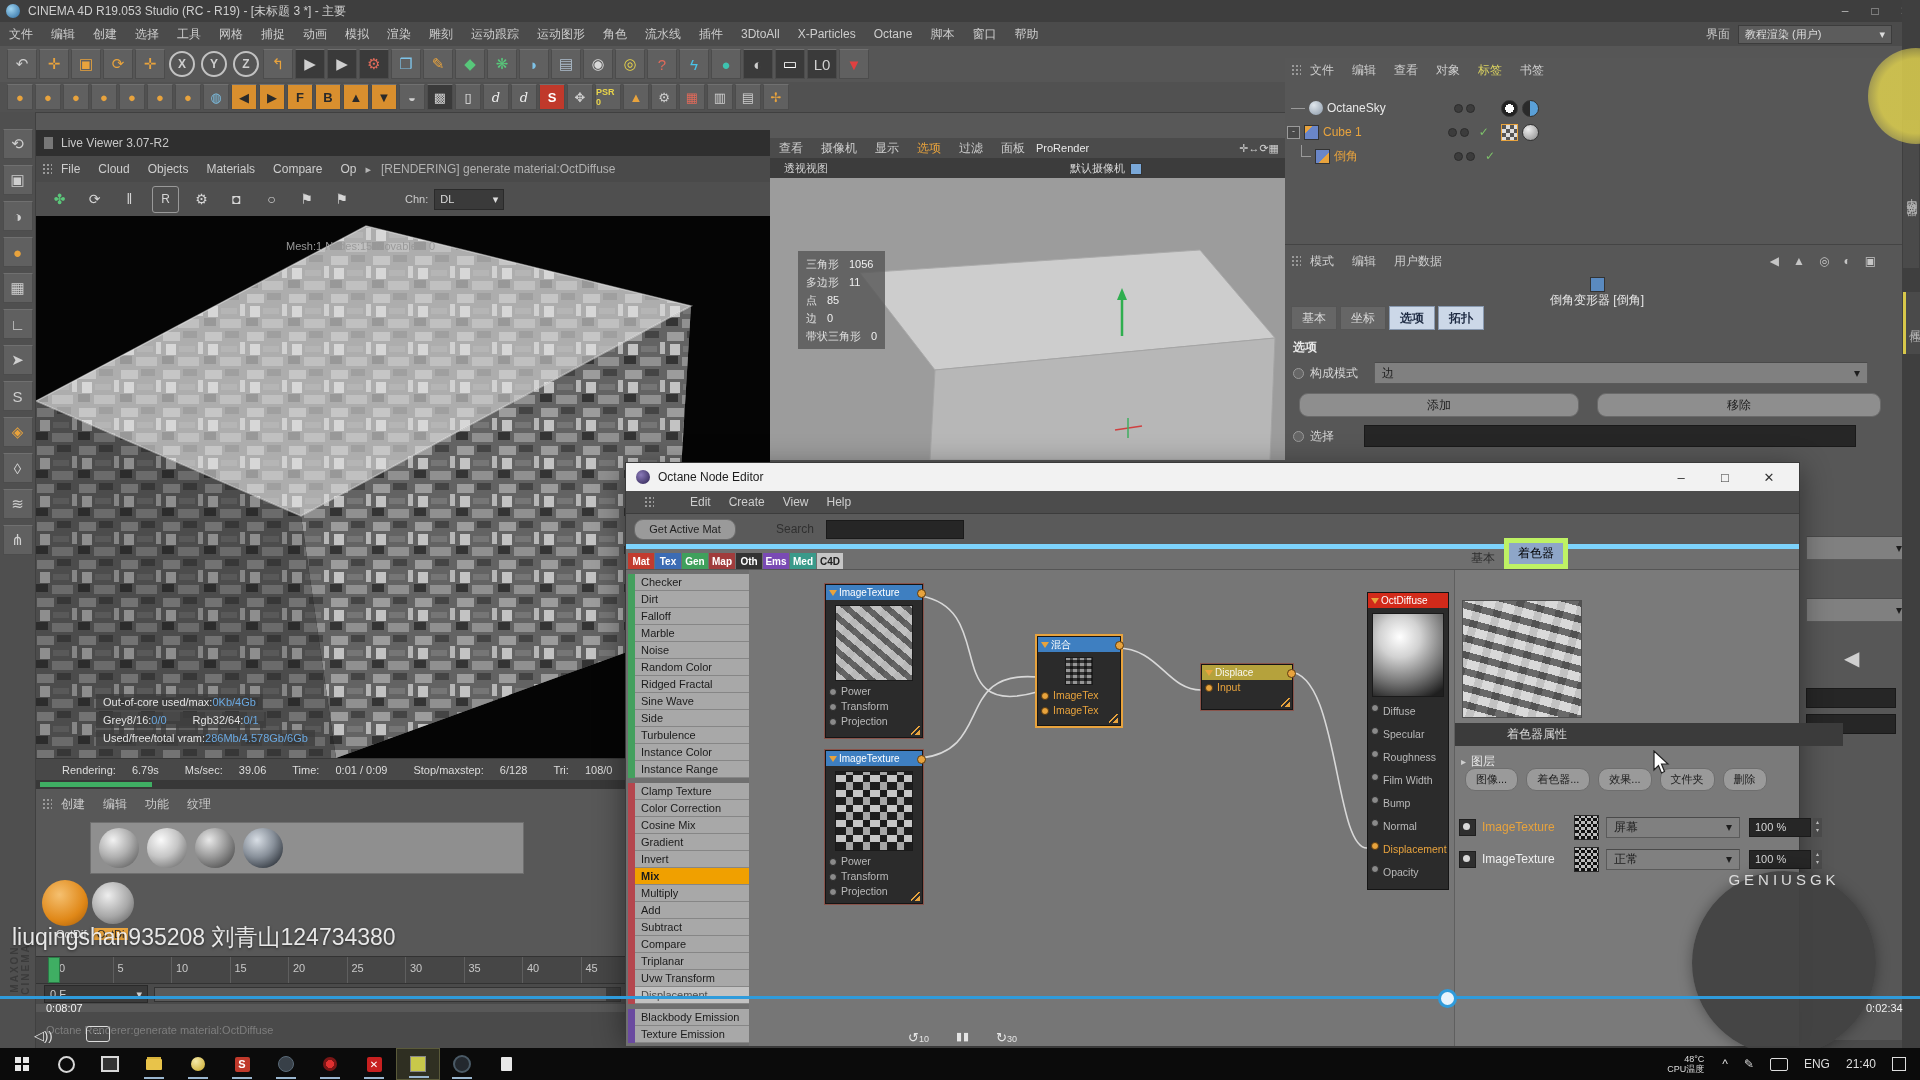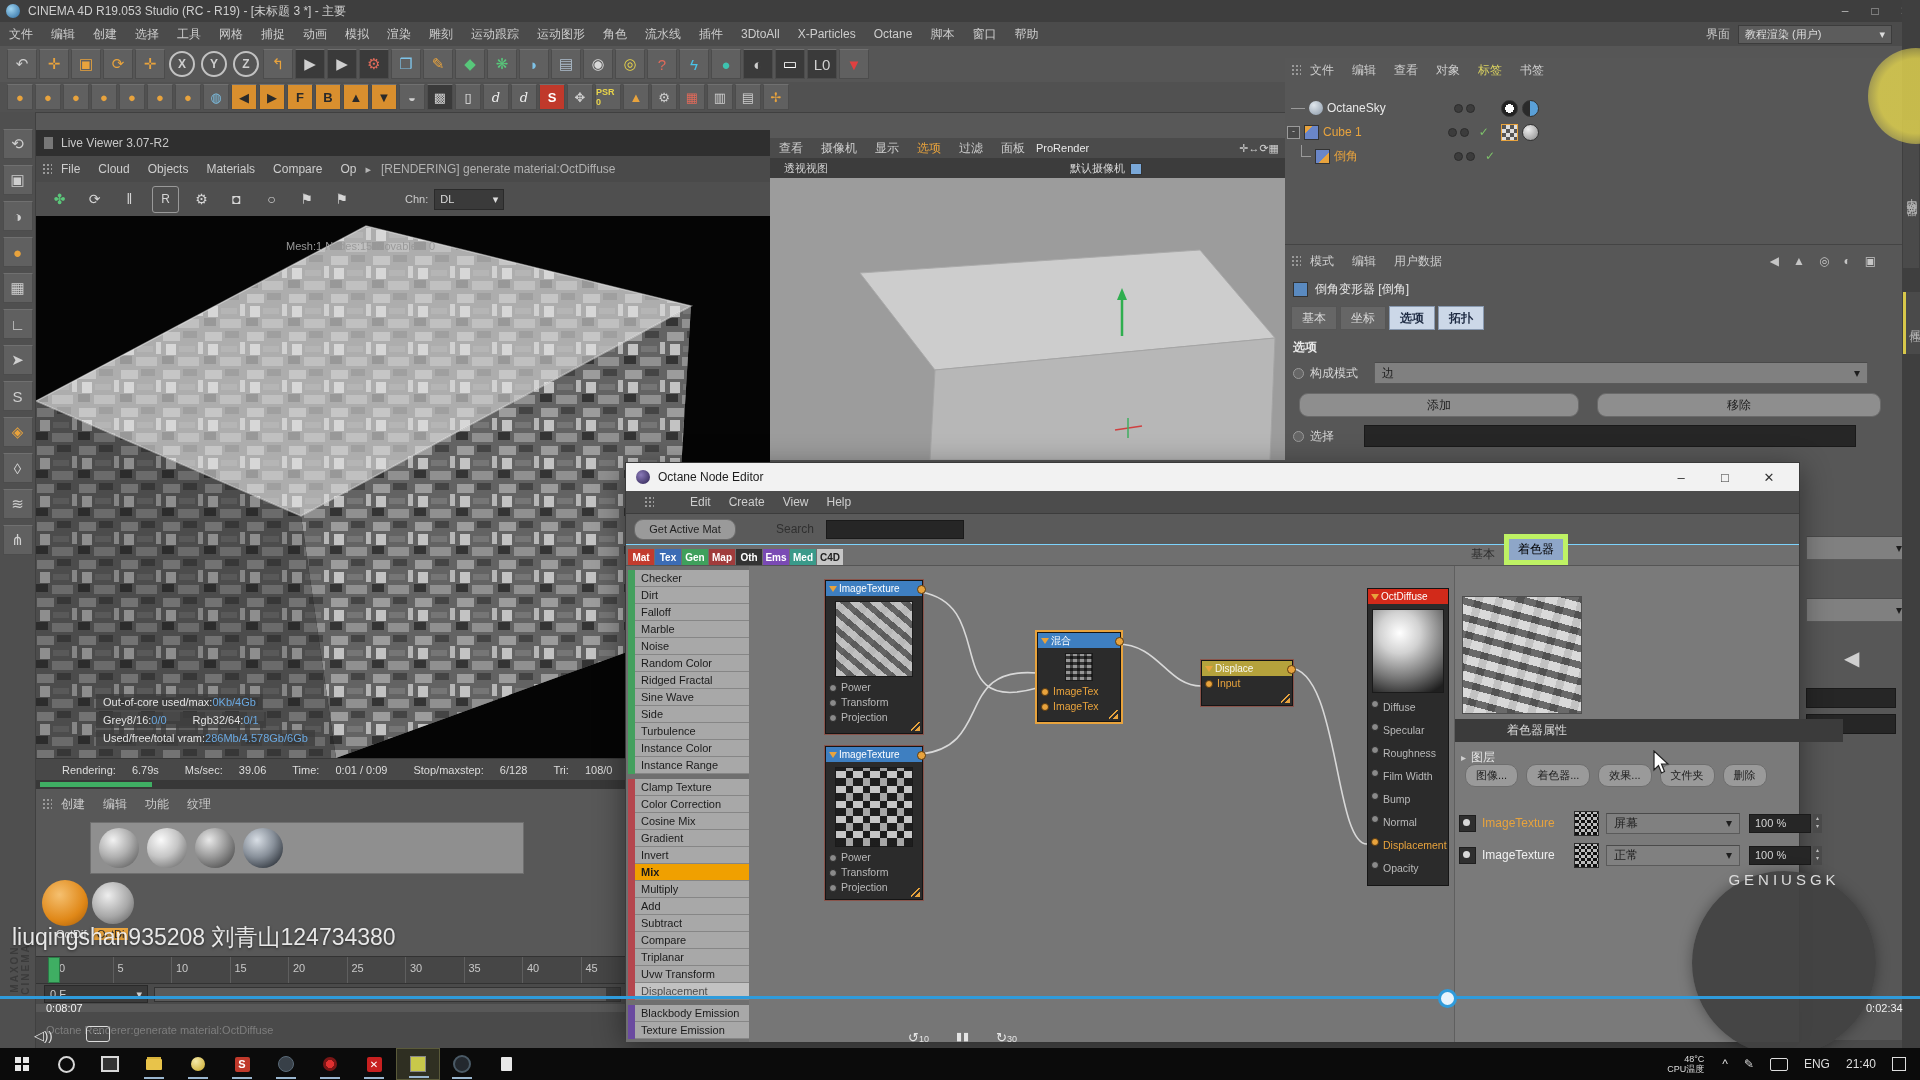--- a/index.html
+++ b/index.html
@@ -108,21 +108,21 @@
         writing-mode:vertical-rl;text-align:center;letter-spacing:2px;}
   .vtab.acc{border-left:3px solid #d8c84a;}
   
   .ne{left:625px;top:462px;width:1175px;height:578px;background:#767676;box-shadow:0 6px 28px rgba(0,0,0,.45);border:1px solid #3a3a3a;box-sizing:border-box;z-index:10;}
   .ne-title{height:28px;background:#f2f2f2;display:flex;align-items:center;}
   .ne-title .ic{width:14px;height:14px;border-radius:50%;background:radial-gradient(circle at 35% 35%,#8a7ab8,#2a1f4e);margin-left:10px;}
   .ne-title .t{font-size:12px;color:#1c1c1c;margin-left:8px;}
   .ne-ctl{width:44px;text-align:center;color:#333;font-size:13px;}
   .ne-menu{height:22px;background:#4c4c4c;display:flex;align-items:center;border-bottom:1px solid #3c3c3c;}
   .ne-menu span{font-size:12px;color:#cfcfcf;margin-left:18px;}
-  .ne-tool{height:30px;background:#5a5a5a;display:flex;align-items:center;border-bottom:1px solid #7dd3fc;}
+  .ne-tool{height:30px;background:#5a5a5a;display:flex;align-items:center;border-bottom:5px solid #7dd3fc;}
   .gam{margin-left:8px;width:100px;height:19px;background:#9a9a9a;border:1px solid #6a6a6a;border-radius:9px;font-size:11px;color:#222;display:flex;align-items:center;justify-content:center;}
   .searchlbl{font-size:12px;color:#303030;margin-left:40px;}
   .searchbox{width:136px;height:17px;background:#262626;border:1px solid #1a1a1a;margin-left:12px;}
   .ne-tabs{height:20px;background:#6f6f6f;display:flex;align-items:flex-end;border-bottom:1px solid #555;}
   .ntab{width:26px;height:16px;margin-right:1px;font-size:10px;font-weight:bold;color:#fff;display:flex;align-items:center;justify-content:center;}
   .ntab.sel{color:#222;}
   .ne-body{position:relative;height:476px;display:flex;}
   .nlist{width:123px;background:#6f6f6f;padding-left:2px;box-sizing:border-box;overflow:hidden;}
   .ngroup{border-left:7px solid #44a05e;margin-bottom:5px;}
   .ngroup.g2{border-left-color:#b5464e;}
@@ -464,20 +464,27 @@
   </div>
   <div class="abs vp-view">
     <svg width="515" height="282" viewBox="0 0 515 282">
       <polygon points="90,95 430,72 505,160 165,192" fill="#cdcdcd" stroke="#aaa" stroke-width="1"></polygon>
       <polygon points="165,192 505,160 500,282 160,282" fill="#b7b7b7" stroke="#a5a5a5" stroke-width="1"></polygon>
       <line x1="352" y1="158" x2="352" y2="118" stroke="#2fae4f" stroke-width="2.5"></line>
       <polygon points="352,110 347,122 357,122" fill="#2fae4f"></polygon>
       <line x1="345" y1="252" x2="372" y2="248" stroke="#d04040" stroke-width="1.5"></line>
       <line x1="358" y1="240" x2="358" y2="260" stroke="#3fae5f" stroke-width="1.5"></line>
     </svg>
+    <div class="vp-stats">
+      <div><span>三角形</span><b>1056</b></div>
+      <div><span>多边形</span><b>11</b></div>
+      <div><span>点</span><b>85</b></div>
+      <div><span>边</span><b>0</b></div>
+      <div><span>带状三角形</span><b>0</b></div>
+    </div>
   </div>
 
   <div class="abs mm">
     <div class="mm-m row">
       <span class="gripdots"></span>
       <span class="mlist row">
           <span class="">创建</span>
           <span class="">编辑</span>
           <span class="">功能</span>
           <span class="">纹理</span>
@@ -574,21 +581,21 @@
           <span class="">用户数据</span>
         </span>
       <span class="icons row" style="margin-left:auto;margin-right:26px;">
           <span class="">◀</span>
           <span class="">▲</span>
           <span class="">◎</span>
           <span class="">◐</span>
           <span class="">▣</span>
         </span>
     </div>
-    <div class="row" style="height:24px;margin-top:4px;">
+    <div class="row" style="height:24px;margin-top:4px;flex-direction:column;">
       <span class="cubeicon" style="margin-left:8px;background:#5a8ac0;"></span>
       <span class="am-title" style="margin-left:7px;">倒角变形器 [倒角]</span>
     </div>
     <div class="row" style="height:26px;margin:4px 0 0 6px;">
       <span class="row">
           <span class="am-tab">基本</span>
           <span class="am-tab">坐标</span>
           <span class="am-tab sel">选项</span>
           <span class="am-tab sel">拓扑</span>
         </span>

